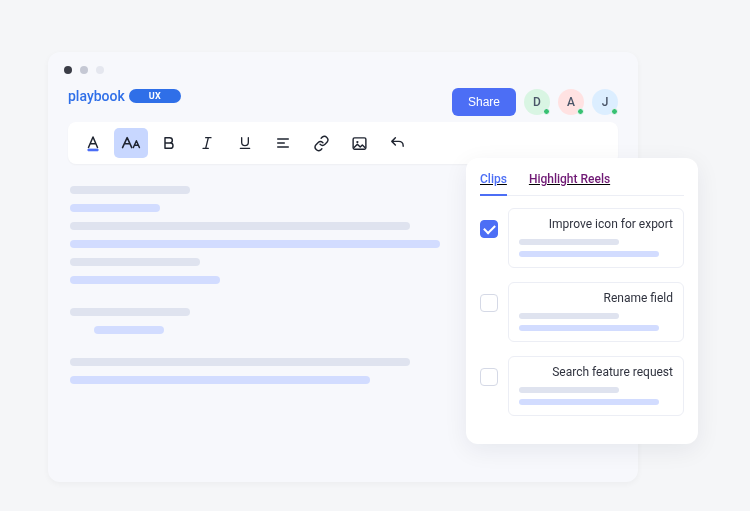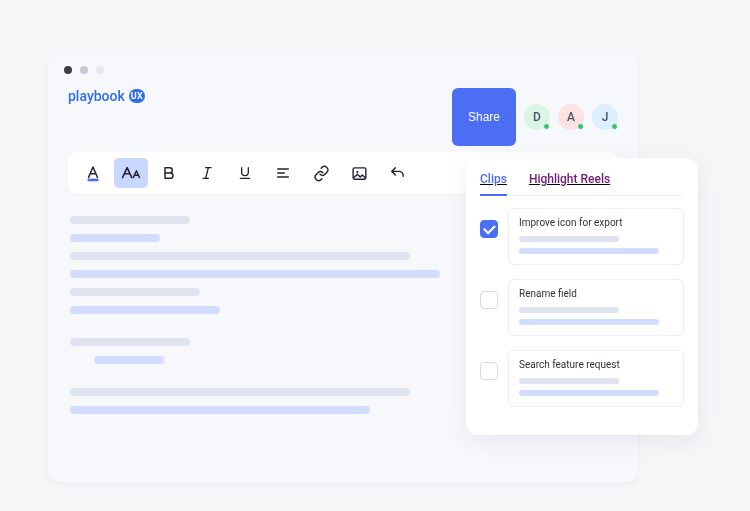--- a/index.html
+++ b/index.html
@@ -48,35 +48,35 @@
     color: #2f6fe8;
     font-weight: 500;
     font-size: 14px;
   }
   .brand-badge {
     background: #2f6fe8;
     color: #fff;
     border-radius: 10px;
     font-size: 9px;
     font-weight: 700;
-    padding: 2px 2px;
+    padding: 2px 20px;
     letter-spacing: 0.3px;
   }
 
   .share-row {
     display: flex;
     align-items: center;
     gap: 8px;
   }
   .share-btn {
     background: #4c6ef5;
     color: #fff;
     border-radius: 6px;
     font-size: 12px;
-    padding: 22px 16px;
+    padding: 7px 16px;
     cursor: pointer;
     border: none;
   }
   .avatar {
     width: 26px;
     height: 26px;
     border-radius: 50%;
     display: flex;
     align-items: center;
     justify-content: center;
@@ -200,23 +200,24 @@
     border-width: 0 2px 2px 0;
     transform: rotate(45deg) translate(-1px,-1px);
   }
   .clip-card {
     flex: 1;
     border: 1px solid #eceef5;
     border-radius: 6px;
     padding: 8px 10px 10px 10px;
   }
   .clip-title {
-    font-size: 10px;
+    font-size: 12px;
     color: #30333f;
     margin-bottom: 8px;
+    text-align: right;
   }
   .clip-card .ph { height: 6px; margin-bottom: 6px; }
   .clip-card .ph:last-child { margin-bottom: 0; }
 
   .add-btn {
     background: #4c6ef5;
     color: #fff;
     border: none;
     border-radius: 6px;
     font-size: 12px;

